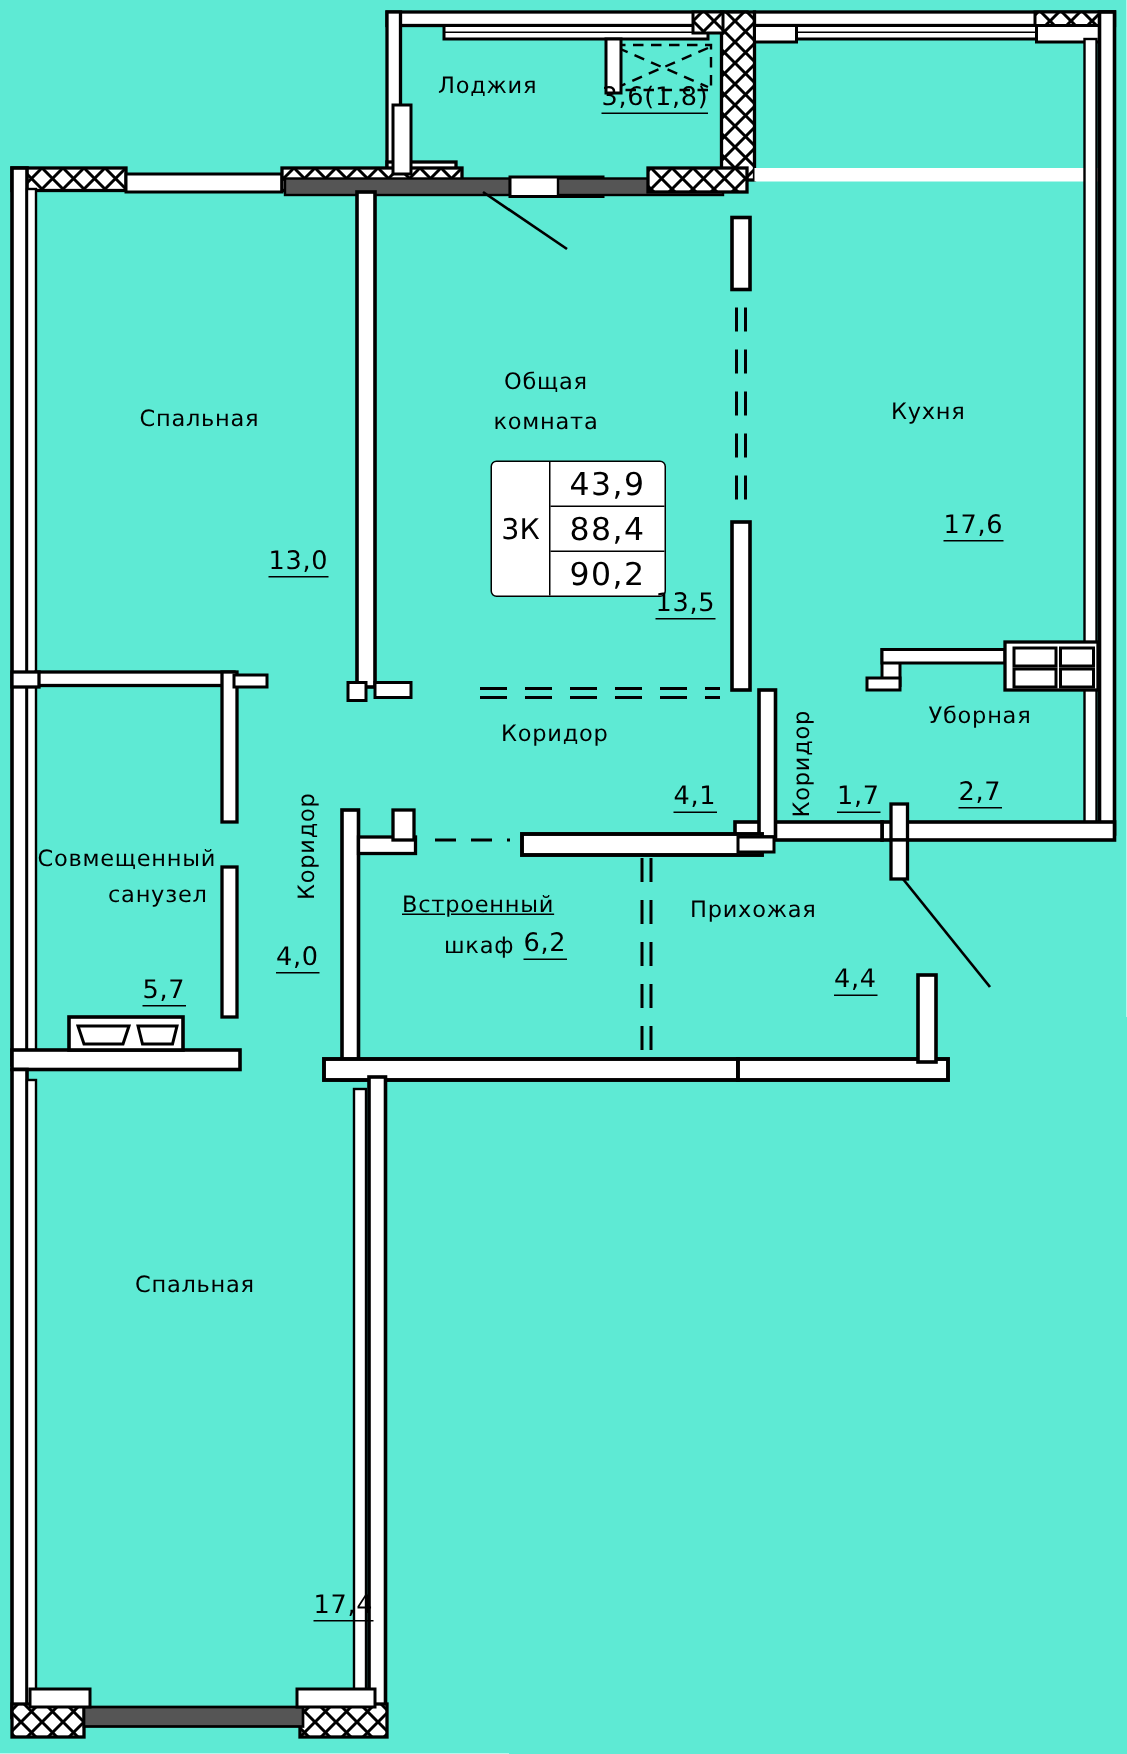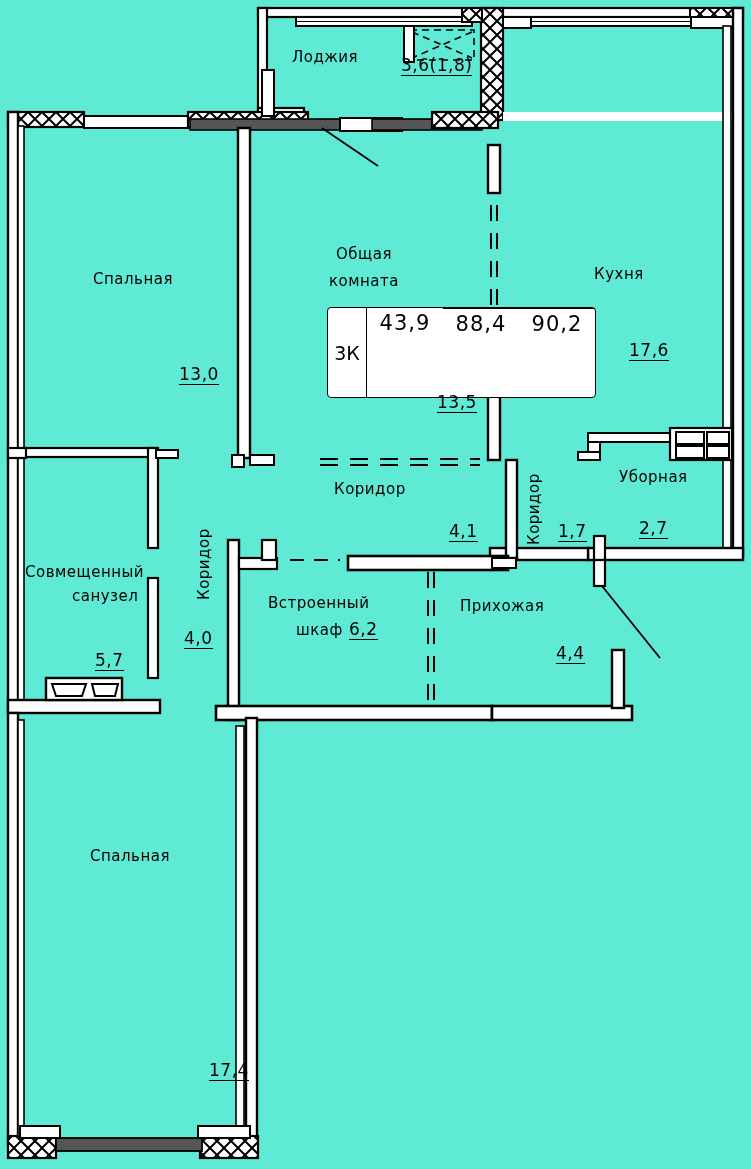--- a/index.html
+++ b/index.html
@@ -5,21 +5,21 @@
   html,body{margin:0;padding:0;background:#ffffff;}
   body{font-family:"DejaVu Sans","Liberation Sans",sans-serif;}
   #plan-root{position:relative;width:751px;height:1169px;background:#5eead4;overflow:hidden;}
   #plan-svg{position:absolute;left:0;top:0;width:751px;height:1169px;}
   .lbl{position:absolute;color:#000;white-space:nowrap;font-family:"DejaVu Sans","Liberation Sans",sans-serif;}
   .room-name{font-size:15px;letter-spacing:.5px;}
   .area{font-size:17px;letter-spacing:.5px;border-bottom:1.6px solid #000;padding-bottom:0;}
   .vert{transform:rotate(-90deg);transform-origin:left top;}
   .tbl{position:absolute;border:1.8px solid #000;border-radius:4px;display:flex;background:#fff;}
   .tbl-left{width:38px;display:flex;align-items:center;justify-content:center;font-size:19px;border-right:1.8px solid #000;}
-  .tbl-right{display:flex;flex-direction:row;}
+  .tbl-right{display:flex;flex-direction:column;}
   .tbl-right>div{height:29px;display:flex;align-items:center;justify-content:center;font-size:21px;width:76px;letter-spacing:1px;}
   .tbl-right>div+div{border-top:1.8px solid #000;}
   .ctr{text-align:center;}
 </style>
 </head>
 <body>
 
 <div id="plan-root">
 
   <svg id="plan-svg" viewBox="0 0 751 1169">
@@ -195,21 +195,21 @@
   <div class="lbl area" style="left:95px;top:650px;">5,7</div>
 
   <div class="lbl room-name vert" style="left:195px;top:600px;">Коридор</div>
   <div class="lbl area" style="left:184px;top:628px;">4,0</div>
 
   <div class="lbl room-name" style="left:334px;top:480px;">Коридор</div>
   <div class="lbl area" style="left:449px;top:521px;">4,1</div>
 
   <div class="lbl room-name vert" style="left:525px;top:545px;">Коридор</div>
 
-  <div class="lbl room-name" style="left:268px;top:594px;">Встроенный</div>
+  <div class="lbl room-name" style="left:268px;top:594px;text-decoration:underline;">Встроенный</div>
   <div class="lbl room-name" style="left:296px;top:621px;">шкаф</div>
   <div class="lbl area" style="left:349px;top:619px;">6,2</div>
 
   <div class="lbl room-name" style="left:460px;top:597px;">Прихожая</div>
   <div class="lbl area" style="left:556px;top:643px;">4,4</div>
 
   <div class="lbl room-name" style="left:619px;top:468px;">Уборная</div>
   <div class="lbl area" style="left:639px;top:518px;">2,7</div>
 
   <div class="lbl area" style="left:558px;top:521px;">1,7</div>

